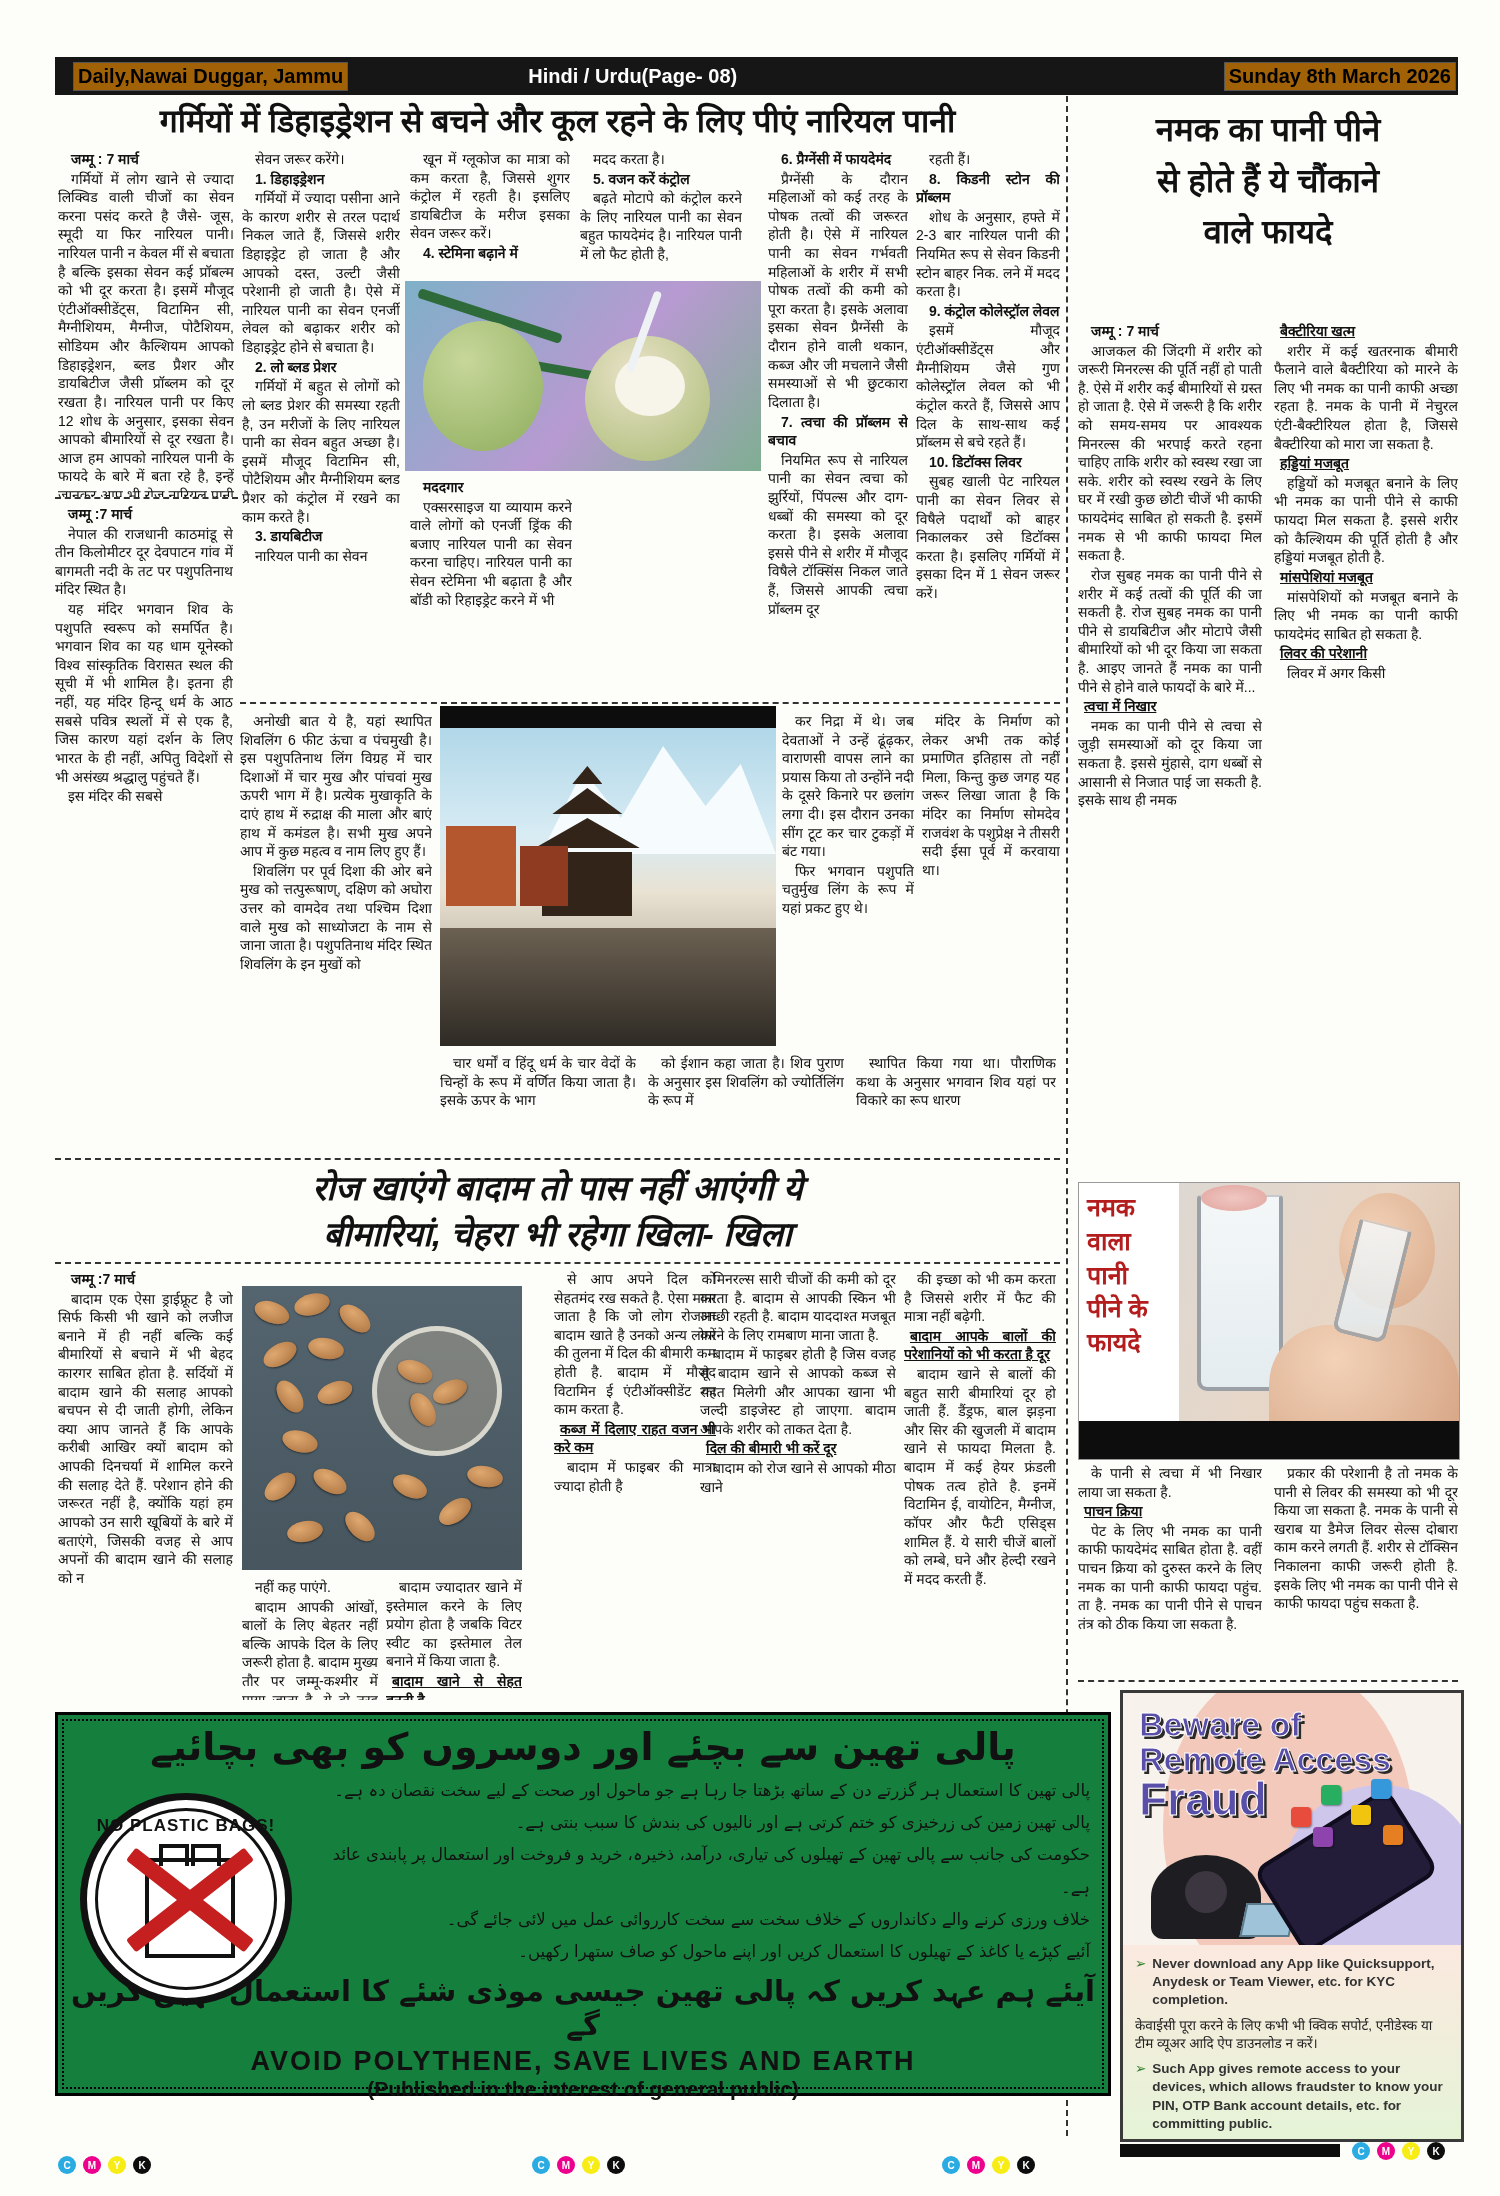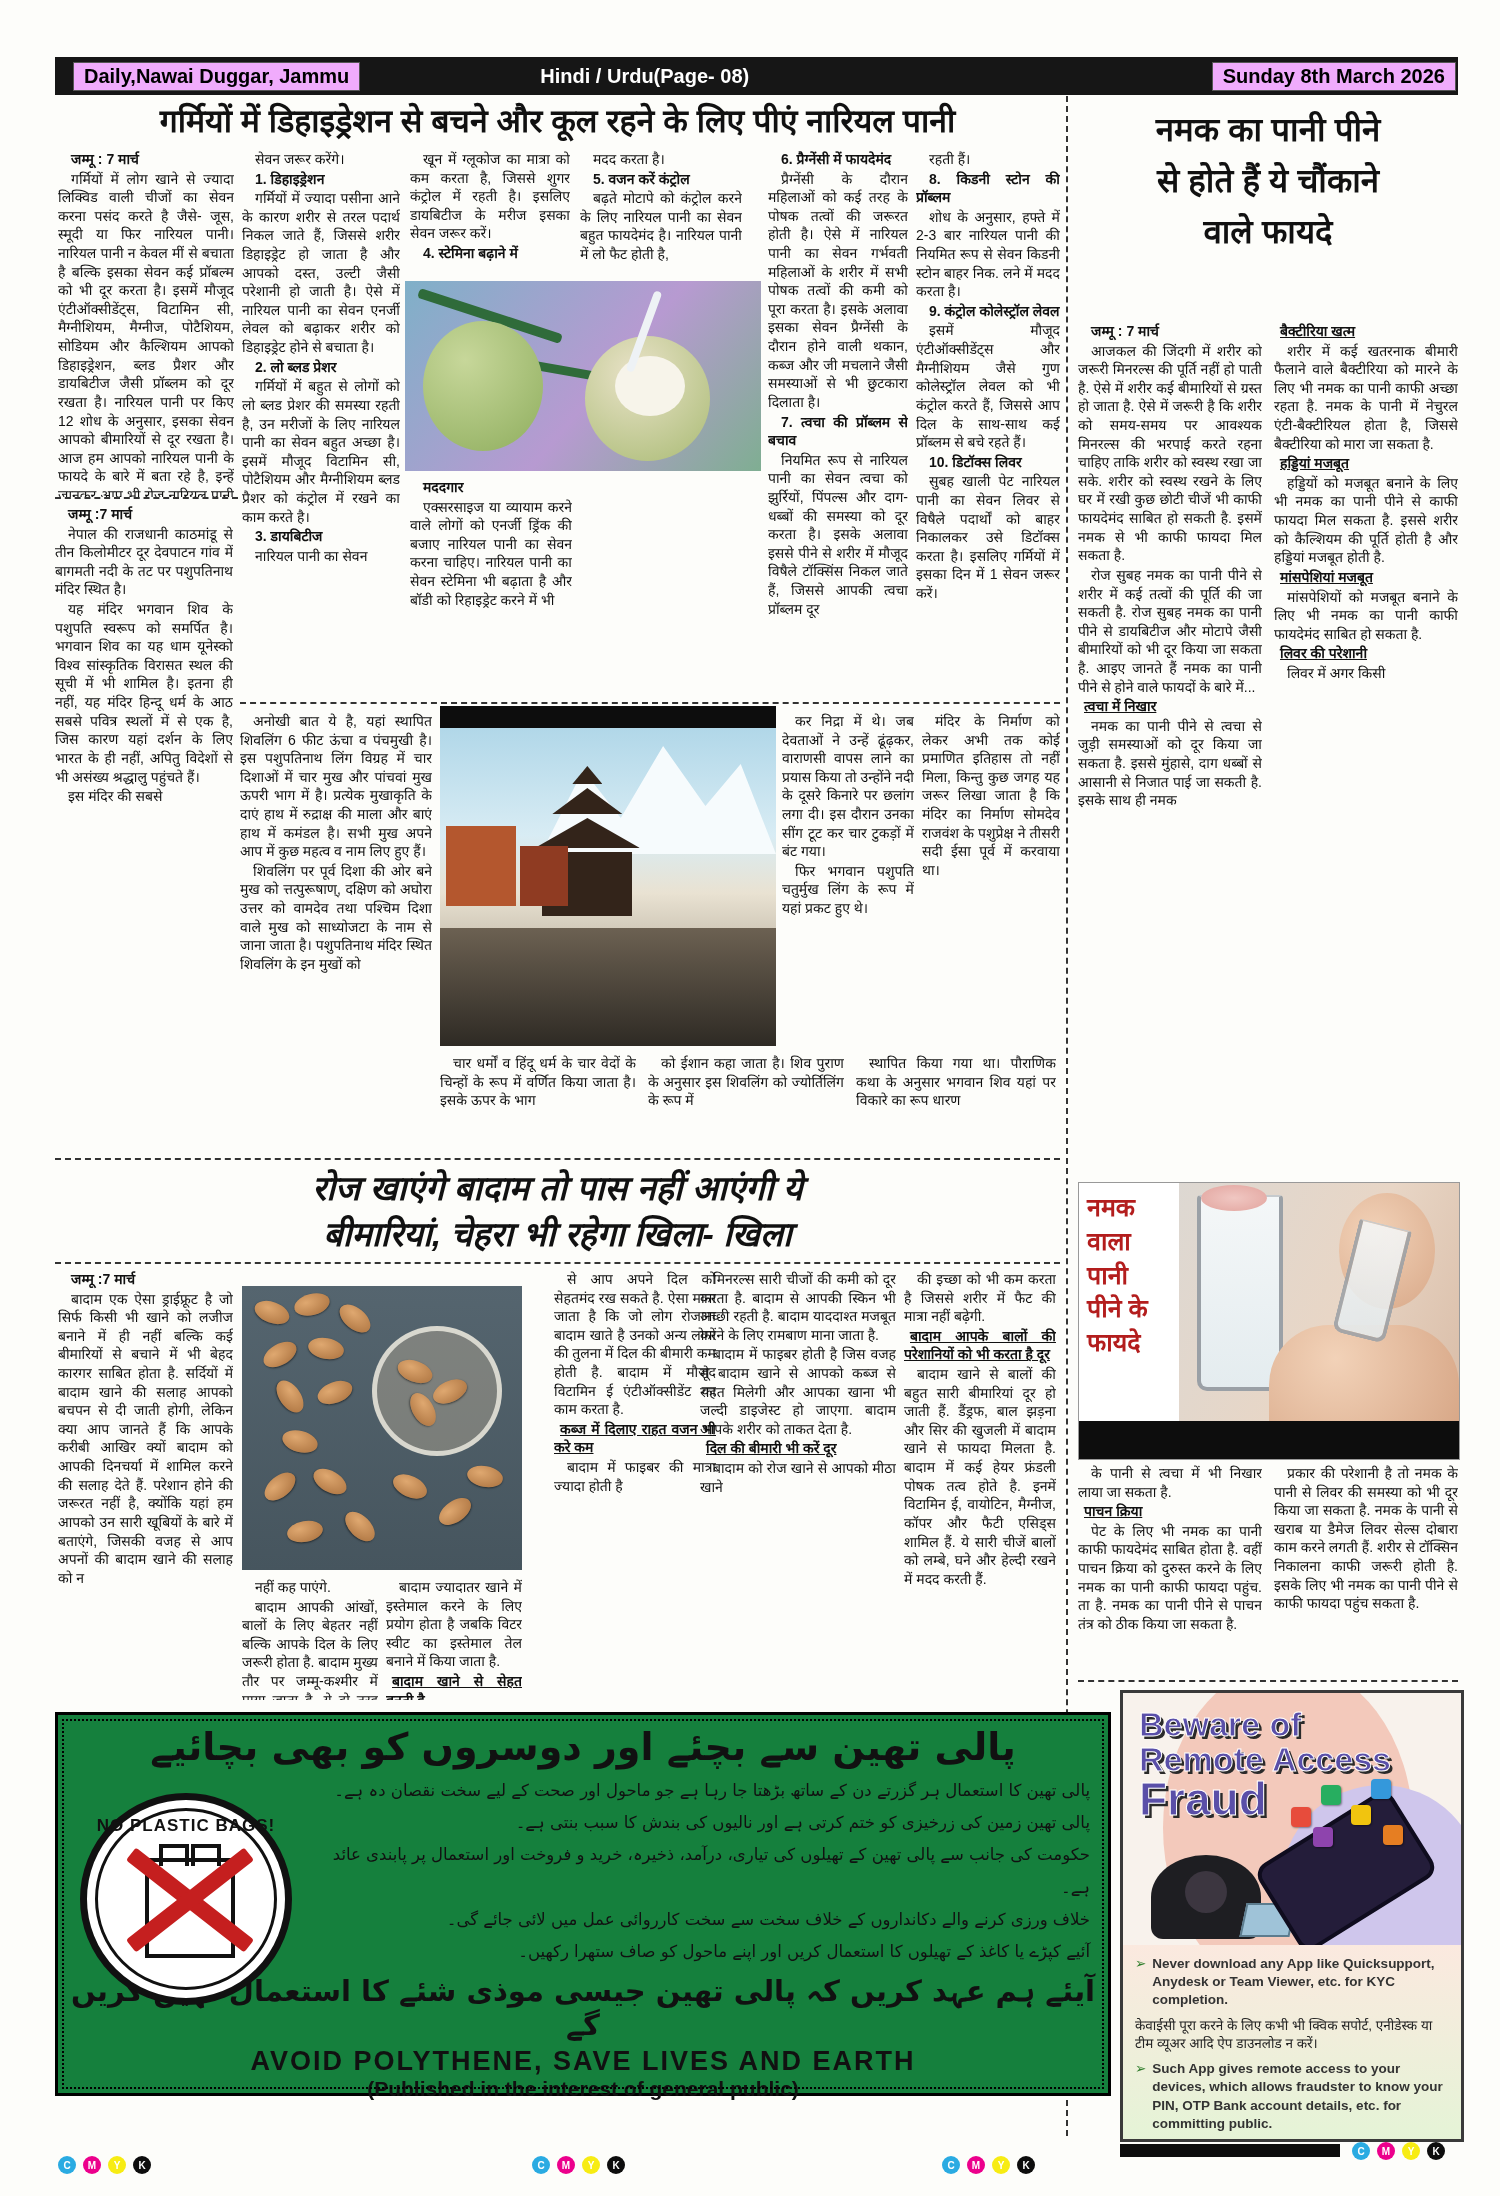--- a/index.html
+++ b/index.html
@@ -1,21 +1,21 @@
 <!DOCTYPE html>
 <html><head>
 <meta charset="utf-8">
 <style>
   html,body{margin:0;padding:0;background:#e9e7e0;}
   #page{position:relative;width:1500px;height:2196px;background:#fdfdfa;margin:0 auto;
         font-family:"Liberation Sans","DejaVu Sans",sans-serif;color:#111;overflow:hidden;}
   .abs{position:absolute;}
   
   #masthead{left:55px;top:57px;width:1403px;height:38px;background:#161616;display:flex;align-items:center;}
-  .mast-box{background:#f0abfc;color:#000;font-weight:bold;border:1px solid #555;padding:2px 10px;font-size:20px;white-space:nowrap;}
+  .mast-box{background:#a16207;color:#000;font-weight:bold;border:1px solid #555;padding:2px 4px;font-size:20px;white-space:nowrap;}
   .mast-white{color:#fff;font-weight:bold;font-size:20px;white-space:nowrap;}
   
   .col{font-size:14px;line-height:1.33;text-align:justify;overflow:hidden;}
   .col p{margin:0 0 1px 0;text-indent:13px;}
   .col p.pb{font-weight:bold;}
   .col p.ps{font-weight:bold;text-decoration:underline;text-indent:6px;}
   .dash-h{border-top:2px dashed #333;height:0;}
   .dash-v{border-left:2px dashed #333;width:0;}
   .headline{font-weight:bold;text-align:center;}
   

